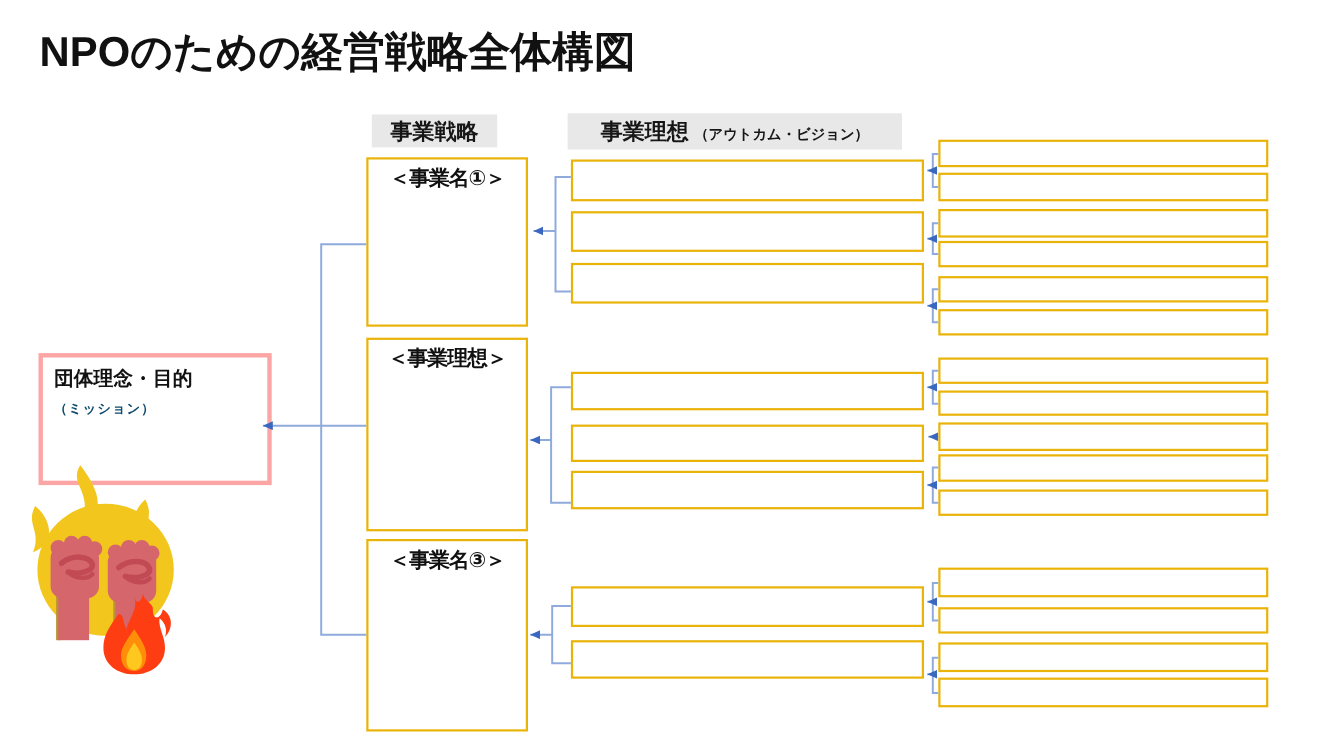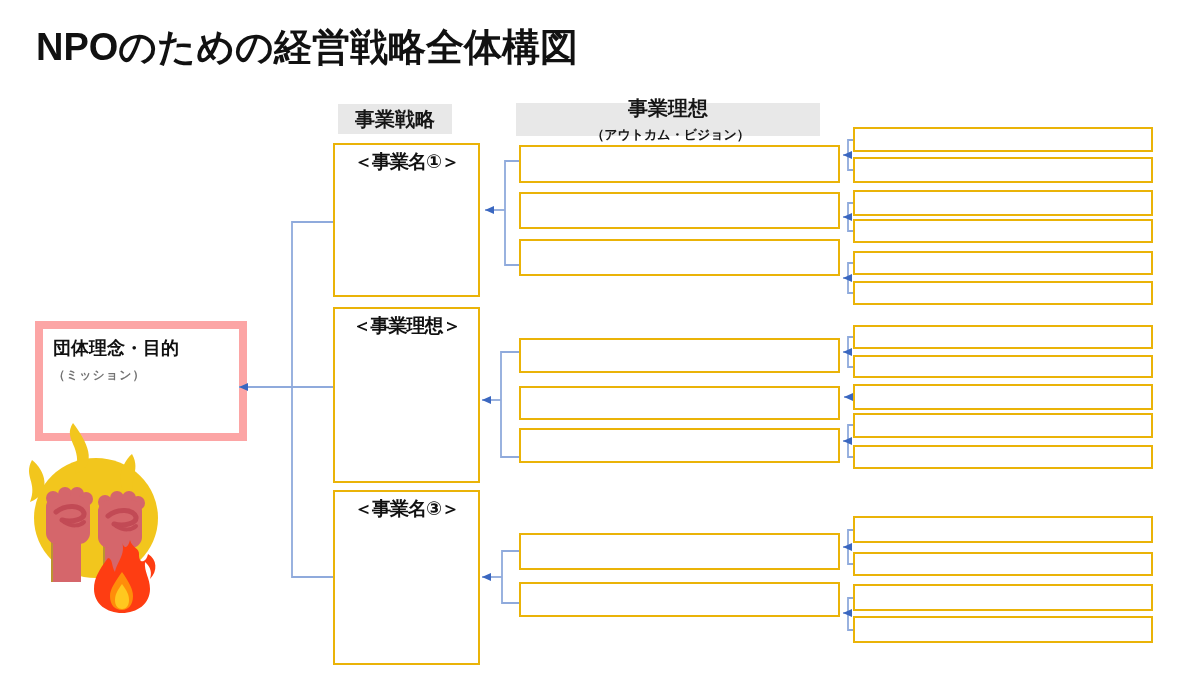--- a/index.html
+++ b/index.html
@@ -20,38 +20,38 @@
   .hdr-note{font-size:13px;font-weight:bold;margin-left:5px;padding-top:4px;}
   .box{
     position:absolute;background:#fff;border:2px solid #eab308;box-sizing:border-box;
   }
   .biz-label{
     display:block;text-align:center;padding-top:4px;font-size:19px;font-weight:bold;color:#111;
     letter-spacing:-1px;
   }
   .mission{
     position:absolute;left:35px;top:321px;width:212px;height:120px;background:#fff;
-    border:8px solid #fca5a5;box-sizing:border-box;padding:7px 10px;
+    border:4px solid #fca5a5;box-sizing:border-box;padding:7px 10px;
   }
   .mission-title{font-size:18px;font-weight:bold;color:#111;}
-  .mission-sub{font-size:12px;font-weight:bold;color:#737373;margin-top:7px;letter-spacing:1px;}
+  .mission-sub{font-size:12px;font-weight:bold;color:#0c4a6e;margin-top:7px;letter-spacing:1px;}
   svg.overlay{position:absolute;left:0;top:0;pointer-events:none;}
 </style>
 </head>
 <body>
 
 <div class="canvas">
 
   <div class="title">NPOのための経営戦略全体構図</div>
 
   <div class="hdr" style="left:338px;top:104px;width:114px;height:30px;">
     <span class="hdr-main">事業戦略</span>
   </div>
 
-  <div class="hdr" style="left:516px;top:103px;width:304px;height:33px;flex-direction:column;">
+  <div class="hdr" style="left:516px;top:103px;width:304px;height:33px;">
     <span class="hdr-main">事業理想</span>
     <span class="hdr-note">（アウトカム・ビジョン）</span>
   </div>
 
 
   <div class="mission">
     <div class="mission-title">団体理念・目的</div>
     <div class="mission-sub">（ミッション）</div>
   </div>
 

